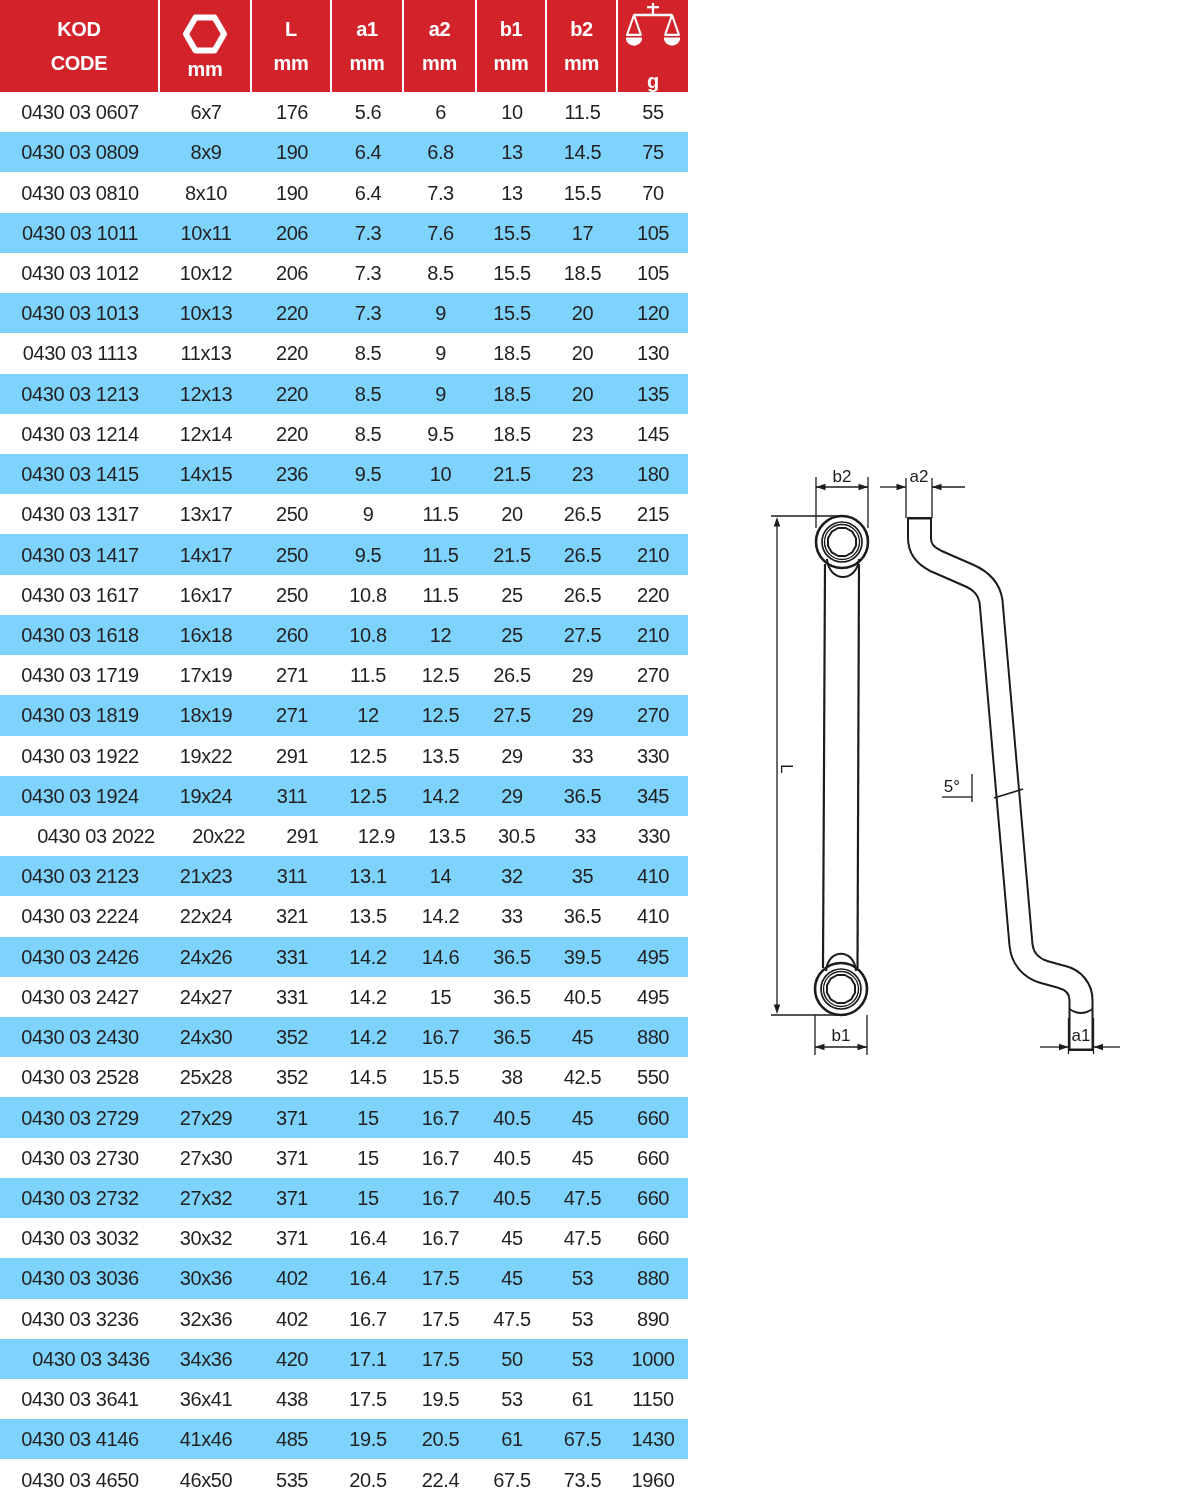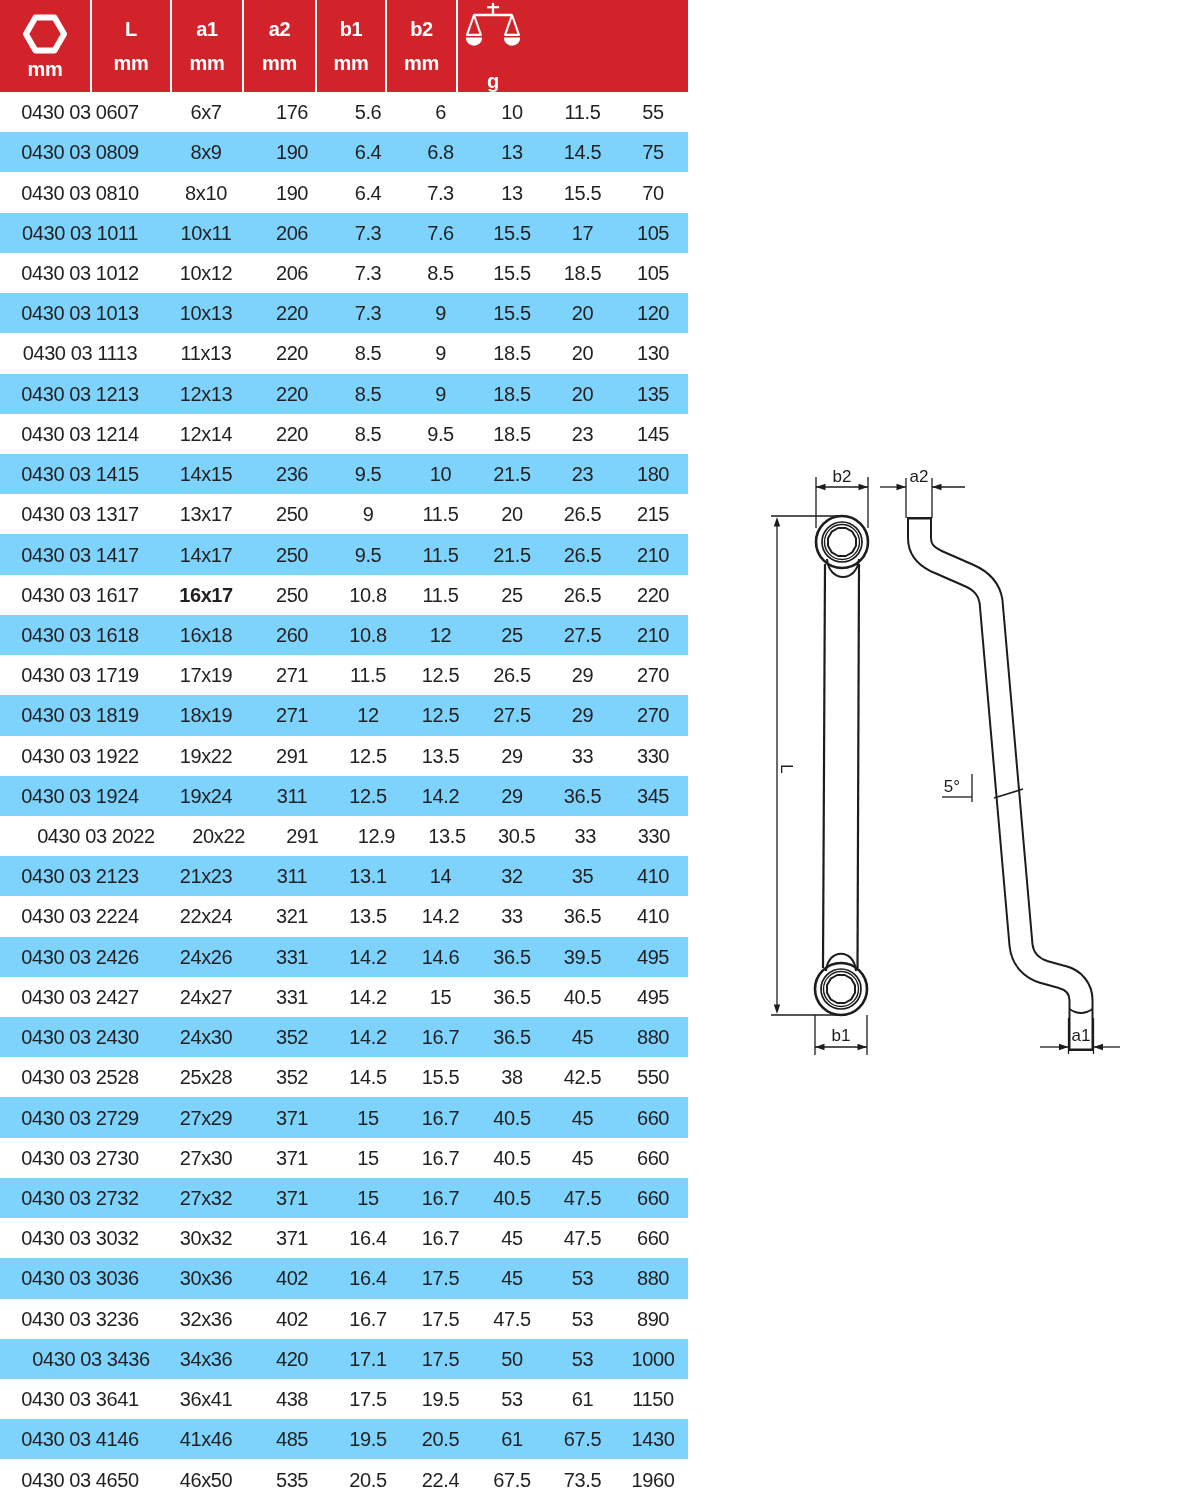--- a/index.html
+++ b/index.html
@@ -45,20 +45,24 @@
   .dimtext{font-family:"Liberation Sans","DejaVu Sans",sans-serif;font-size:17px;fill:#1c1c1c;}
   .arrow{fill:#1c1c1c;stroke:none;}
 </style>
 </head>
 <body>
 
 <div class="canvas">
 
   <div class="spec-table">
     <div class="thead">
+      <div class="hcell c0">
+        <div class="hl">KOD</div>
+        <div class="hl">CODE</div>
+      </div>
       <div class="hcell c1 icon-cell">
         <svg width="44" height="40" viewBox="0 0 60 54">
           <polygon points="4,27 17,4.5 43,4.5 56,27 43,49.5 17,49.5" fill="none" stroke="#ffffff" stroke-width="8" stroke-linejoin="round"></polygon>
         </svg>
         <div class="hl">mm</div>
       </div>
       <div class="hcell c2">
         <div class="hl">L</div>
         <div class="hl">mm</div>
       </div>
@@ -207,21 +211,21 @@
           <div class="tcell" style="width: 92px;">14x17</div>
           <div class="tcell" style="width: 80px;">250</div>
           <div class="tcell" style="width: 72px;">9.5</div>
           <div class="tcell" style="width: 73px;">11.5</div>
           <div class="tcell" style="width: 70px;">21.5</div>
           <div class="tcell" style="width: 71px;">26.5</div>
           <div class="tcell" style="width: 70px;">210</div>
         </div>
         <div class="trow">
           <div class="tcell" style="width: 160px;">0430 03 1617</div>
-          <div class="tcell" style="width: 92px; font-weight: bold;">16x17</div>
+          <div class="tcell" style="width: 92px;">16x17</div>
           <div class="tcell" style="width: 80px;">250</div>
           <div class="tcell" style="width: 72px;">10.8</div>
           <div class="tcell" style="width: 73px;">11.5</div>
           <div class="tcell" style="width: 70px;">25</div>
           <div class="tcell" style="width: 71px;">26.5</div>
           <div class="tcell" style="width: 70px;">220</div>
         </div>
         <div class="trow alt">
           <div class="tcell" style="width: 160px;">0430 03 1618</div>
           <div class="tcell" style="width: 92px;">16x18</div>

